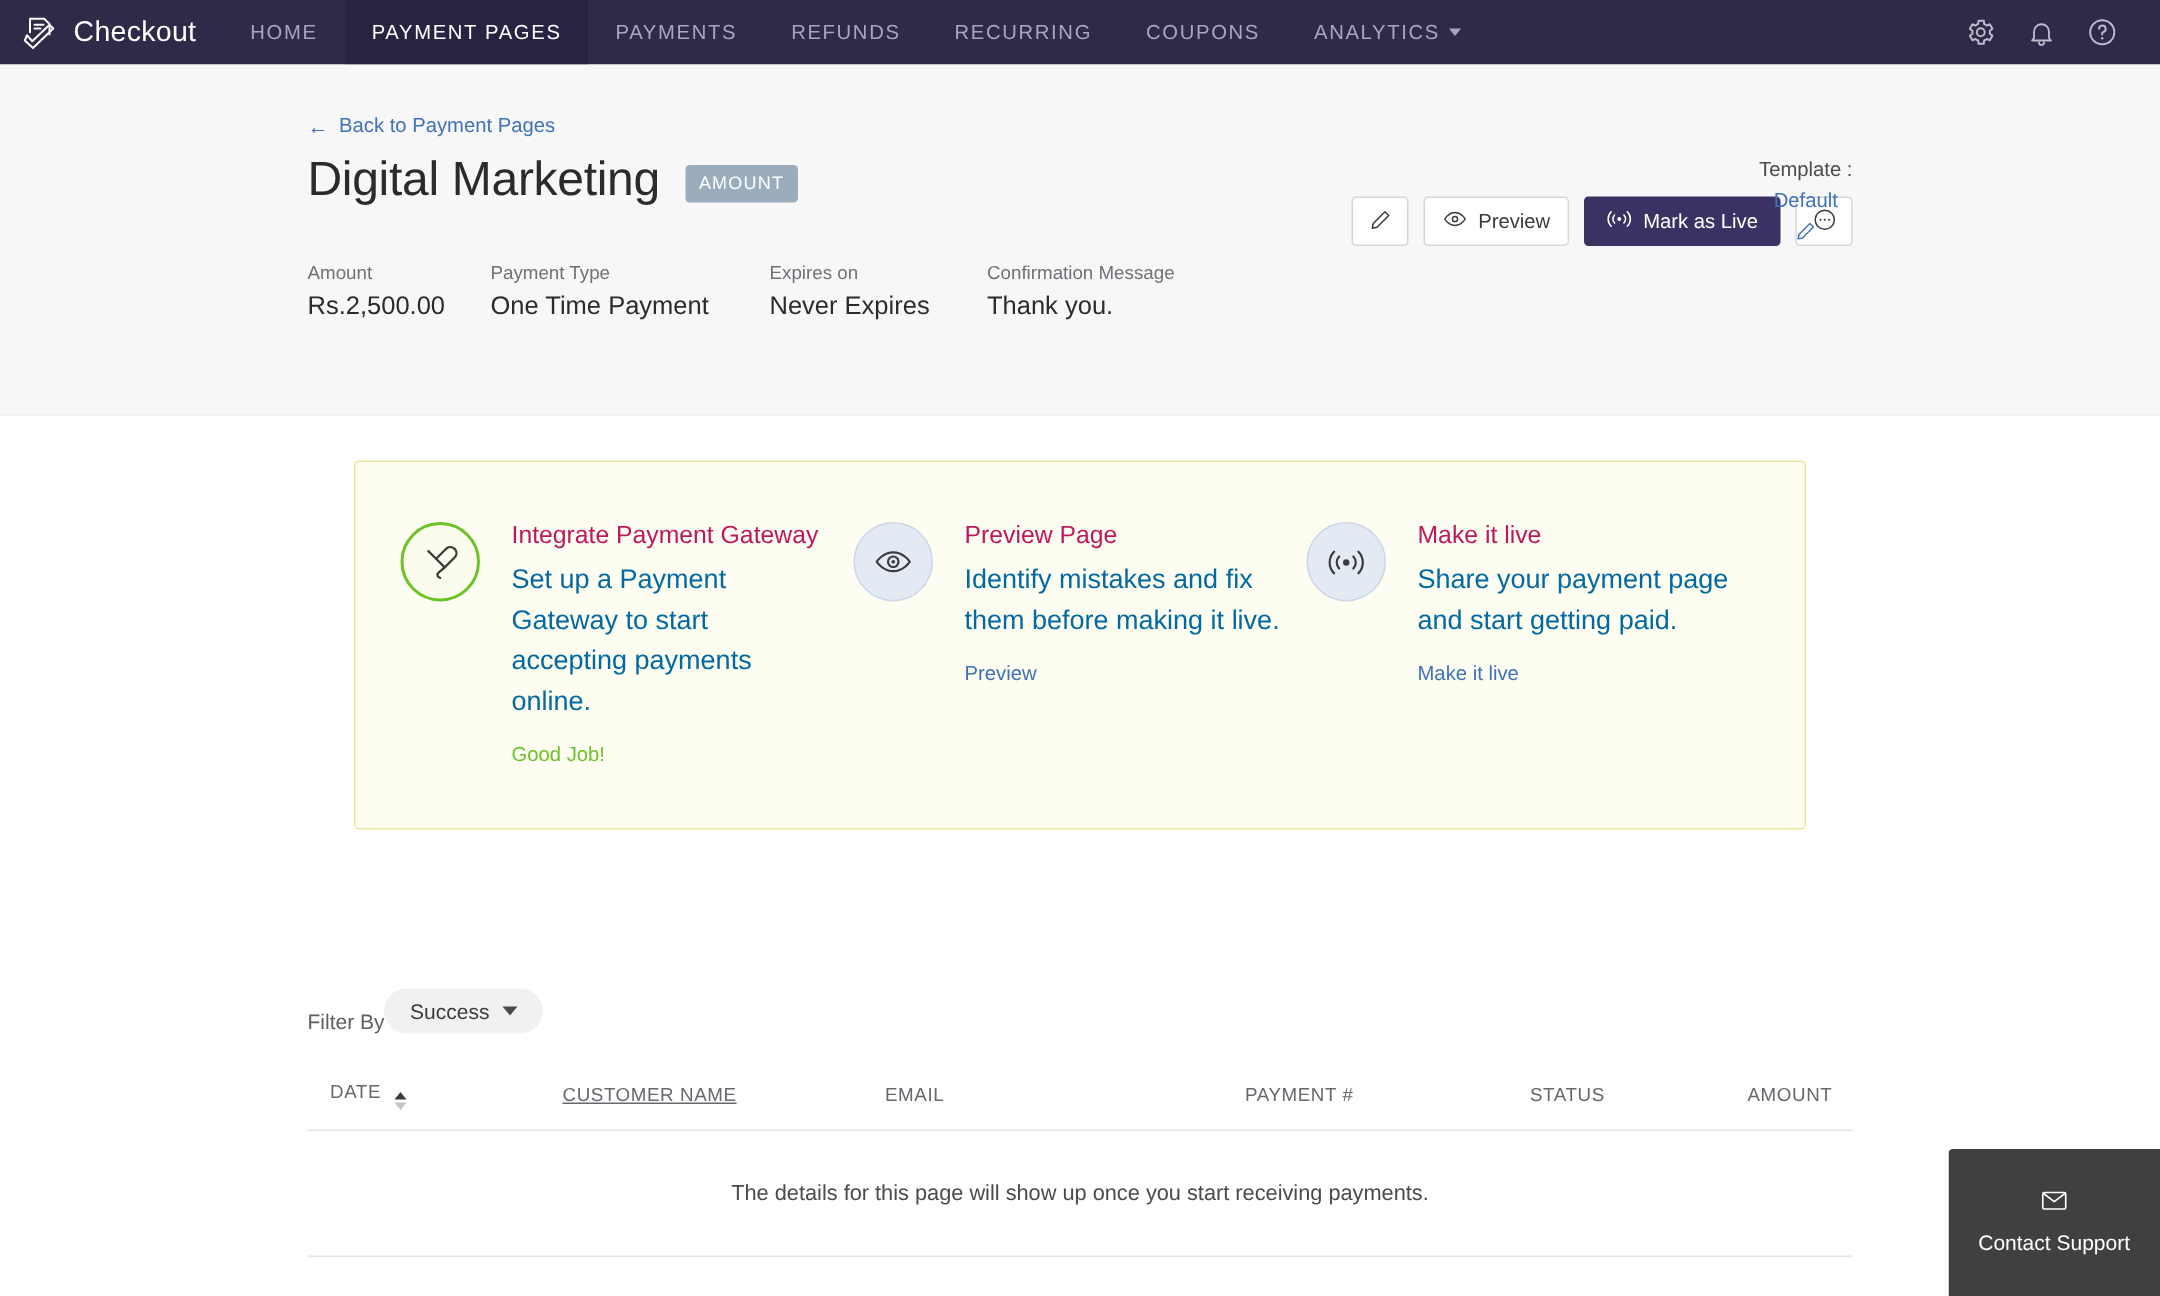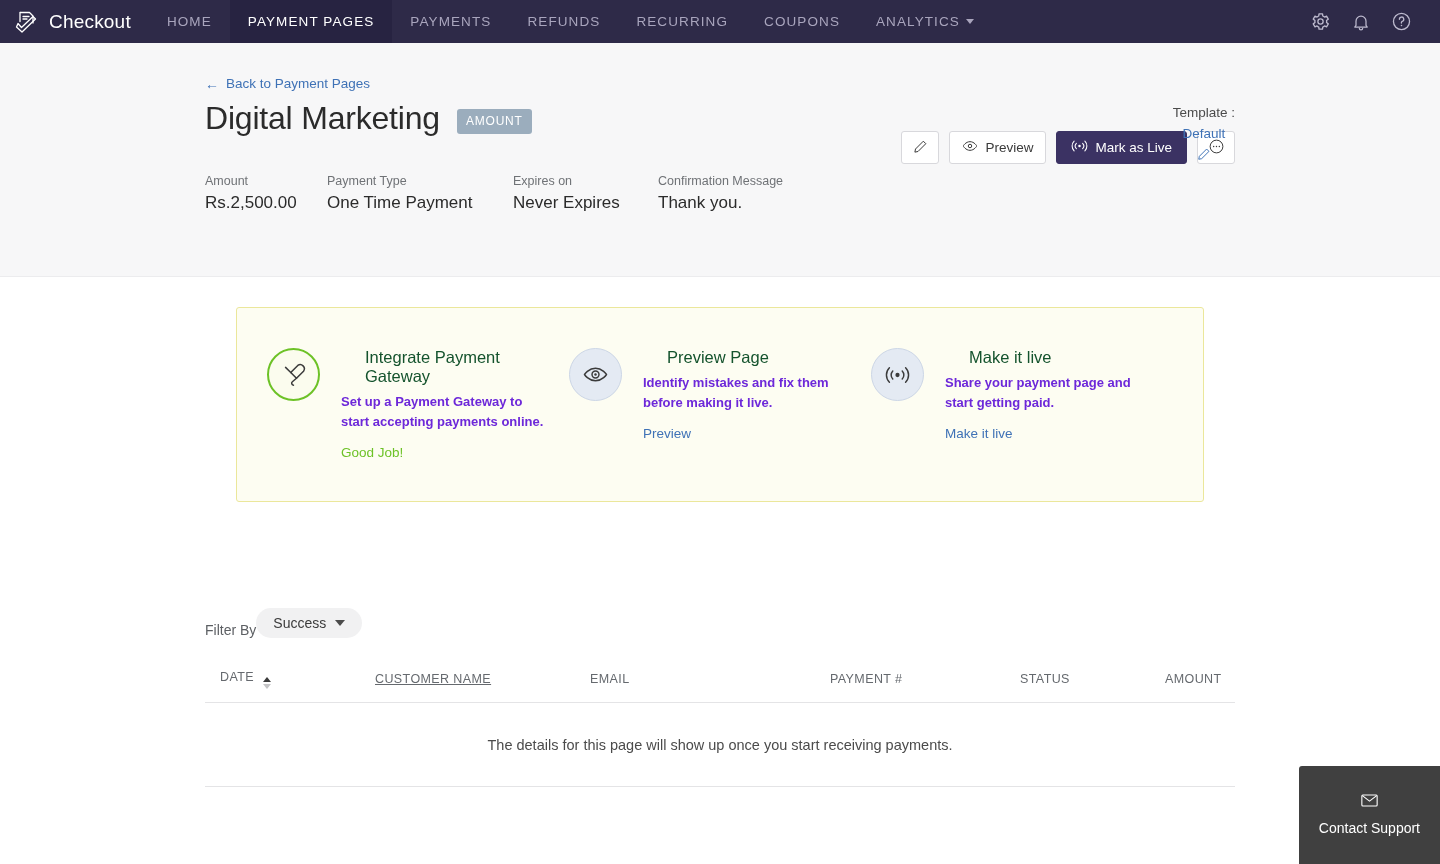--- a/index.html
+++ b/index.html
@@ -184,30 +184,28 @@
   .step-icon {
     width: 53px; height: 53px;
     border-radius: 50%;
     flex: 0 0 53px;
     display: flex; align-items: center; justify-content: center;
   }
   .step-icon.green { border: 2px solid #6dc227; background: #fbfcee; }
   .step-icon.blue  { border: 1px solid #ccd6e6; background: #e4eaf3; }
   .step-title {
     font-size: 16.5px;
-    color: #14532d;
+    color: #be185d;
     margin-bottom: 6px;
-    margin-left: 24px;
   }
   .step-desc {
-    font-size: 13px;
-    color: #6d28d9;
+    font-size: 18px;
+    color: #0369a1;
     line-height: 1.5;
     max-width: 212px;
-    font-weight: bold;
   }
   .step-action {
     margin-top: 14px;
     font-size: 13.5px;
     cursor: pointer;
     display: inline-block;
   }
   .step-action.green { color: #6dc227; }
   .step-action.link  { color: #3f72b6; }
 

